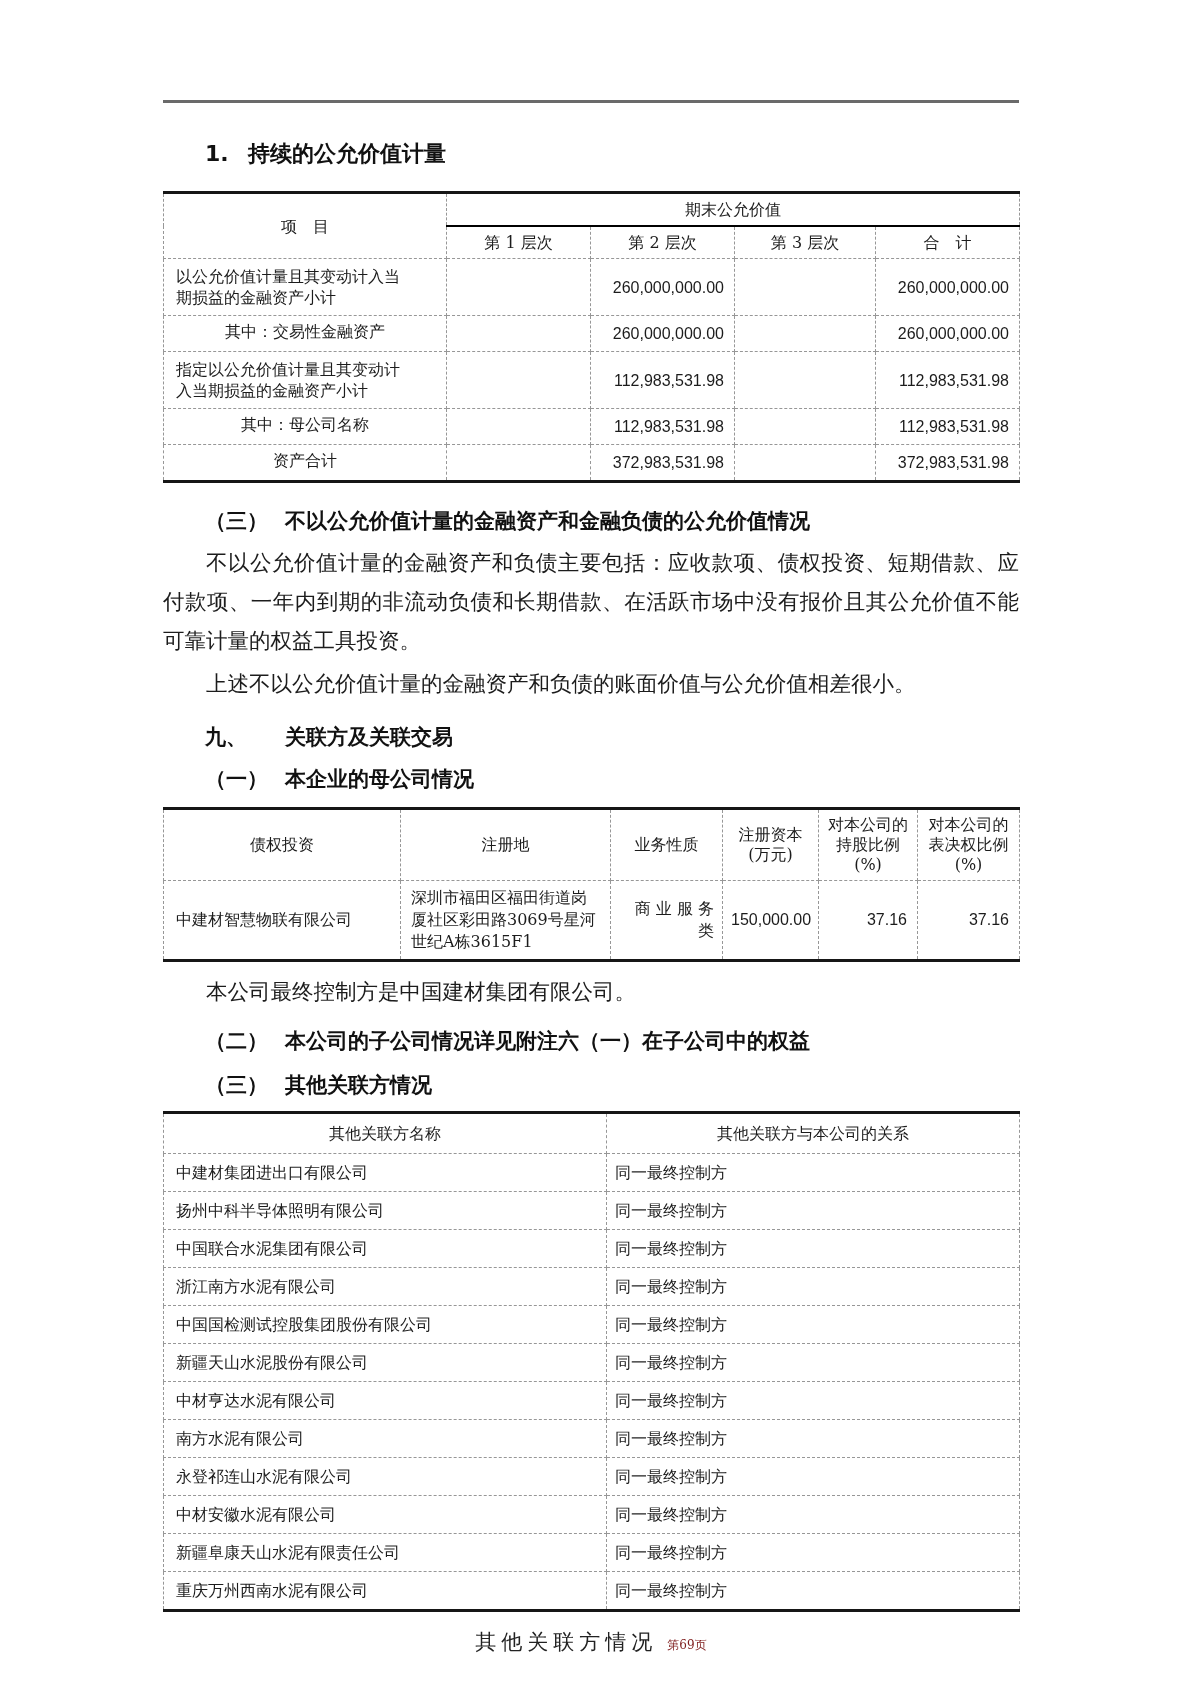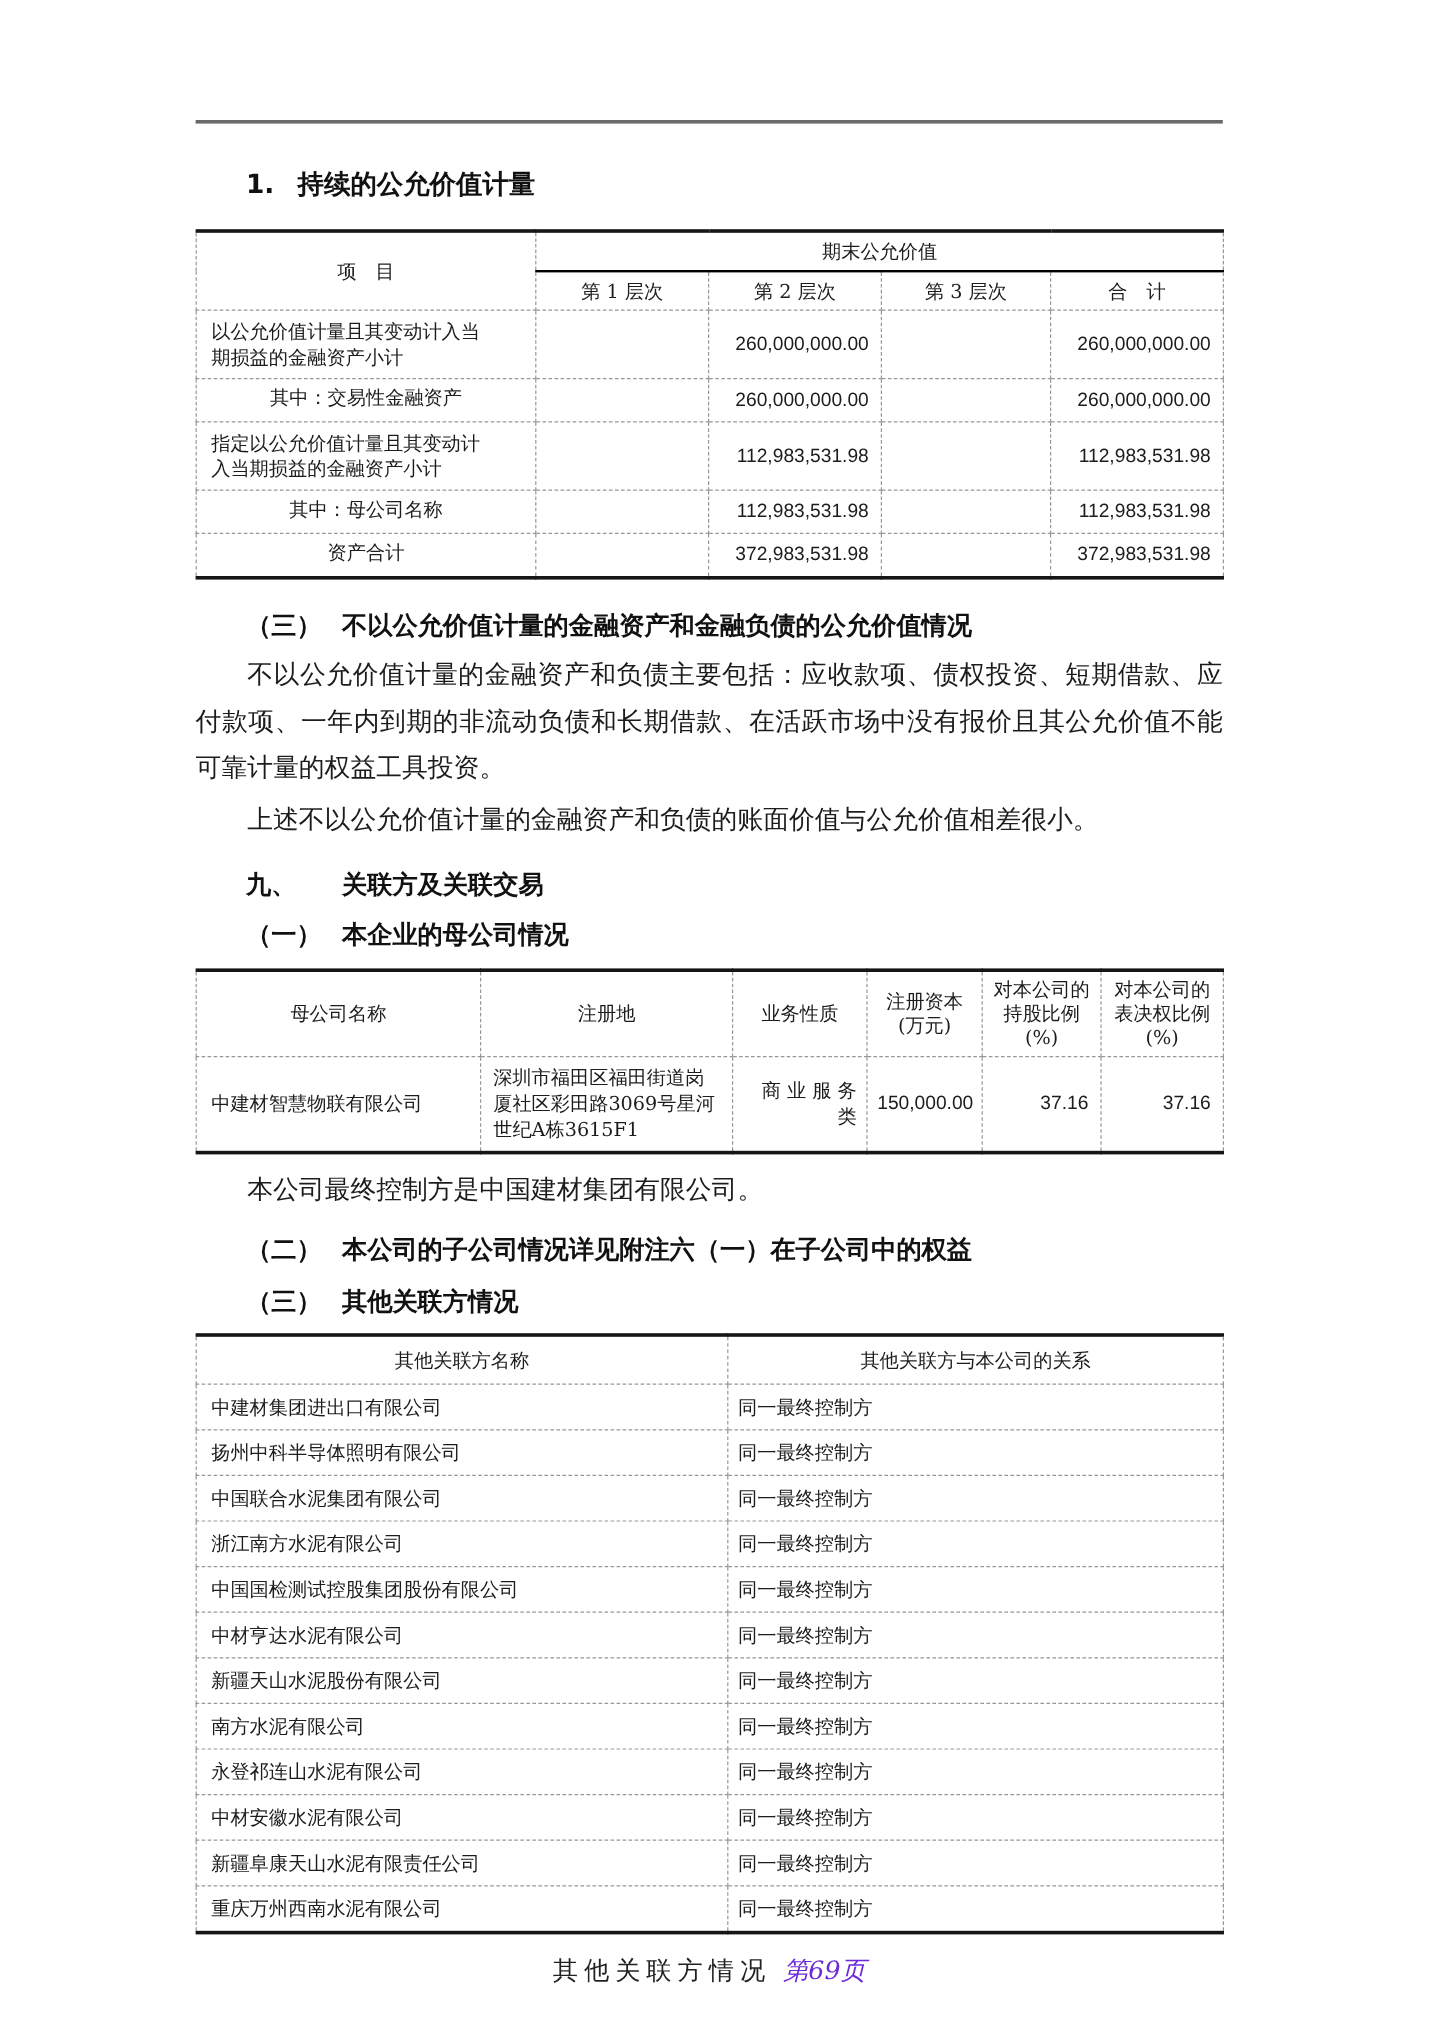--- a/index.html
+++ b/index.html
@@ -75,21 +75,21 @@
   .gap-h9  { margin-top: 20px; }
   .gap-h91 { margin-top: 14px; }
   .gap-p3  { margin-top: 10px; }
   .gap-h92 { margin-top: 16px; }
   .gap-h93 { margin-top: 16px; }
 
   .footer {
     margin-top: 16px; text-align: center; white-space: nowrap;
   }
   .footer .ft { font-size: 21px; letter-spacing: 5px; color: #222; }
-  .footer .fp { font-size: 21px; margin-left: 10px; color: #6d28d9; font-style: italic; }
+  .footer .fp { font-size: 12px; margin-left: 10px; color: #7f1d1d; }
 </style>
 </head>
 <body>
 
 <div class="page">
 
   <div class="toprule"></div>
 
   <div class="heading h-num1">
     <span class="num">1.</span>
@@ -177,21 +177,21 @@
     <colgroup>
       <col style="width:237px">
         <col style="width:210px">
         <col style="width:112px">
         <col style="width:96px">
         <col style="width:99px">
         <col style="width:102px">
     </colgroup>
     <thead>
       <tr>
-        <th>母公司名称</th>
+        <th>债权投资</th>
         <th>注册地</th>
         <th>业务性质</th>
         <th>注册资本 (万元)</th>
         <th>对本公司的持股比例 (%)</th>
         <th>对本公司的表决权比例 (%)</th>
       </tr>
     </thead>
     <tbody>
       <tr>
         <td class="namecell">中建材智慧物联有限公司</td>
@@ -242,25 +242,25 @@
       </tr>
       <tr>
         <td class="namecell">浙江南方水泥有限公司</td>
         <td class="relcell">同一最终控制方</td>
       </tr>
       <tr>
         <td class="namecell">中国国检测试控股集团股份有限公司</td>
         <td class="relcell">同一最终控制方</td>
       </tr>
       <tr>
+        <td class="namecell">新疆天山水泥股份有限公司</td>
+        <td class="relcell">同一最终控制方</td>
+      </tr>
+      <tr>
         <td class="namecell">中材亨达水泥有限公司</td>
-        <td class="relcell">同一最终控制方</td>
-      </tr>
-      <tr>
-        <td class="namecell">新疆天山水泥股份有限公司</td>
         <td class="relcell">同一最终控制方</td>
       </tr>
       <tr>
         <td class="namecell">南方水泥有限公司</td>
         <td class="relcell">同一最终控制方</td>
       </tr>
       <tr>
         <td class="namecell">永登祁连山水泥有限公司</td>
         <td class="relcell">同一最终控制方</td>
       </tr>

